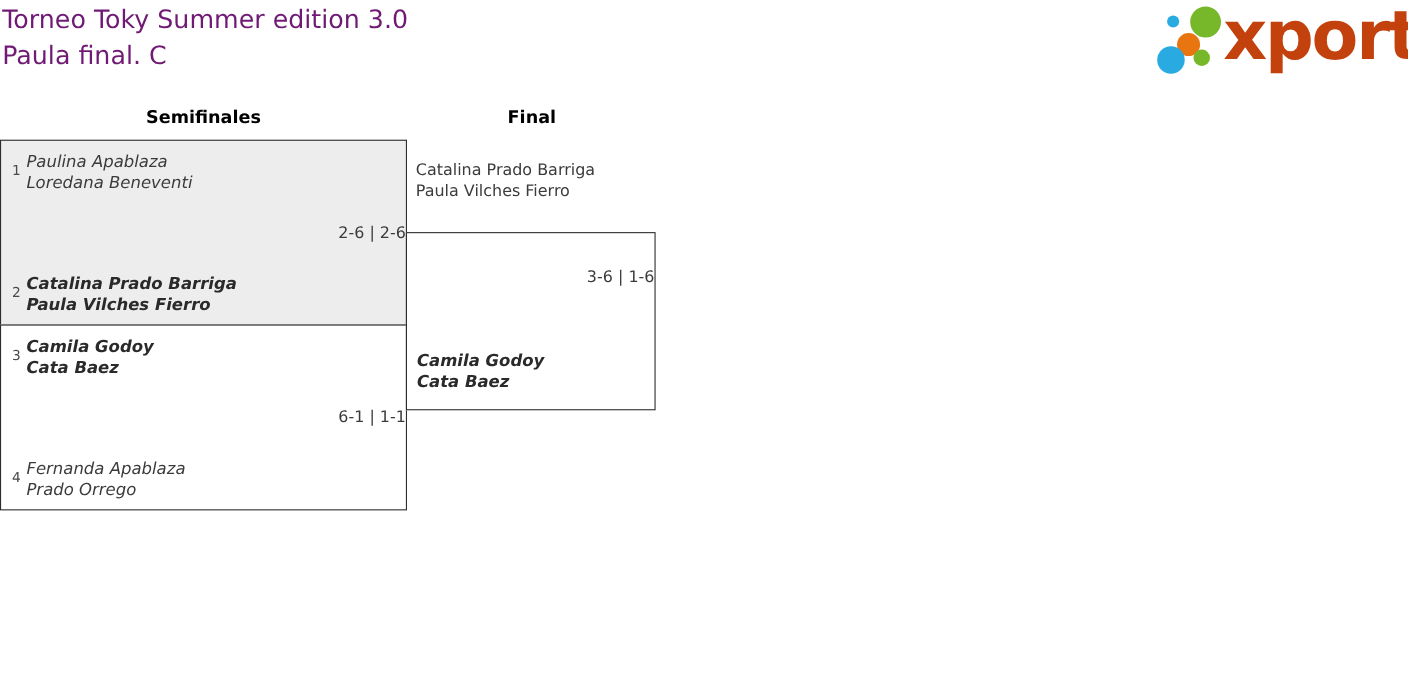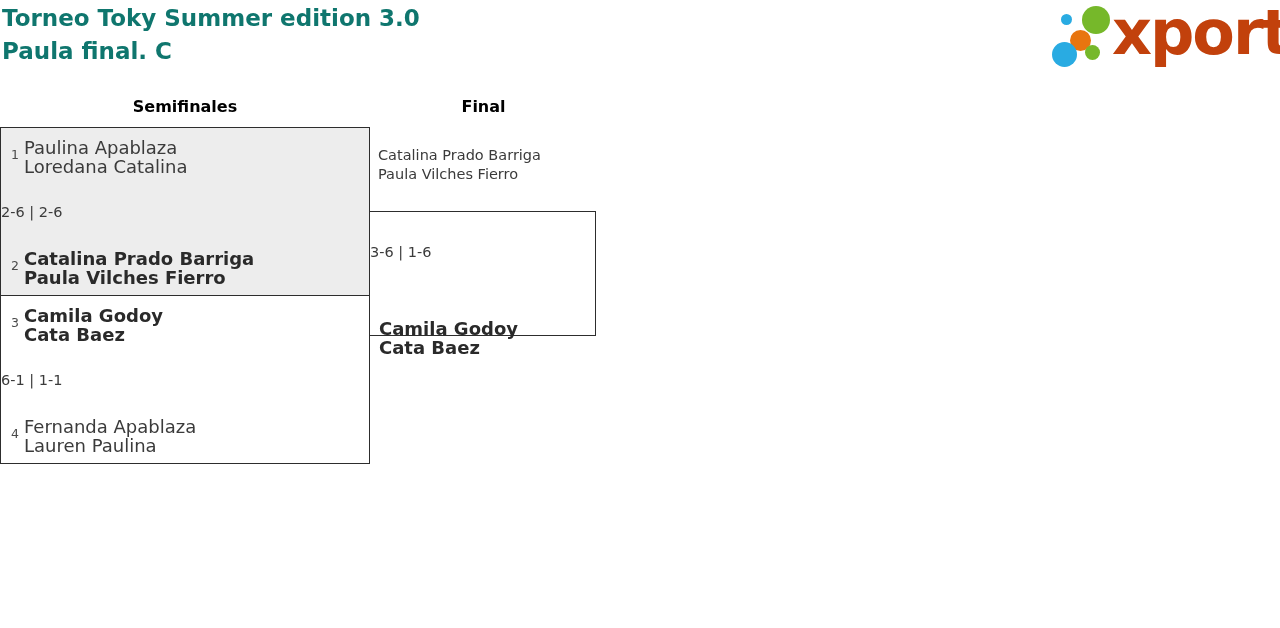--- a/index.html
+++ b/index.html
@@ -17,22 +17,22 @@
   }
 
   
   .title-block {
     position: absolute;
     left: 2px;
     top: 2px;
   }
   .title-line {
     font-size: 23px;
-    font-weight: 700;
-    color: #0f766e;
+    font-weight: 400;
+    color: #701a75;
     line-height: 33px;
     white-space: nowrap;
   }
 
   
   .logo {
     position: absolute;
     left: 1050px;
     top: 2px;
     width: 228px;
@@ -67,44 +67,45 @@
   .round-header.semis { left: 0; width: 370px; }
   .round-header.final { left: 370px; width: 227px; }
 
   .match-box {
     position: absolute;
     box-sizing: border-box;
     border: 1px solid #2d2d2d;
   }
   .sf1 { left: 0px;   top: 127px; width: 370px; height: 169px; background: #ededed; }
   .sf2 { left: 0px;   top: 295px; width: 370px; height: 169px; background: #ffffff; }
-  .fin { left: 369px; top: 211px; width: 227px; height: 125px; background: #ffffff; }
+  .fin { left: 369px; top: 211px; width: 227px; height: 162px; background: #ffffff; }
 
   .seed {
     position: absolute;
     left: 7px;
     width: 14px;
     font-size: 12.5px;
     color: #4a4a4a;
     text-align: center;
   }
   .team {
     position: absolute;
     left: 23px;
-    font-size: 18px;
+    font-size: 15px;
     line-height: 19px;
     color: #3b3b3b;
     white-space: nowrap;
+    font-style: italic;
   }
   .team.winner { font-weight: 700; color: #2a2a2a; }
   .score {
     position: absolute;
     left: 0;
     width: 100%;
-    text-align: left;
+    text-align: right;
     font-size: 14.5px;
     line-height: 19px;
     color: #3b3b3b;
   }
 
   
   .slot-team-top   { top: 10px; }
   .slot-seed-top   { top: 19px; }
   .slot-score-mid  { top: 75px; }
   .slot-team-bot   { top: 121px; }
@@ -142,41 +143,41 @@
     <span class="logo-wordmark">xporty</span>
   </div>
 
   <div class="round-header final">Final</div>
   <div class="round-header semis">Semifinales</div>
 
   <div class="match-box sf1">
     <div class="seed slot-seed-top">1</div>
     <div class="team slot-team-top">
       <div>Paulina Apablaza</div>
-      <div>Loredana Catalina</div>
+      <div>Loredana Beneventi</div>
     </div>
     <div class="score slot-score-mid">2-6 | 2-6</div>
     <div class="seed slot-seed-bot">2</div>
     <div class="team slot-team-bot winner">
       <div>Catalina Prado Barriga</div>
       <div>Paula Vilches Fierro</div>
     </div>
   </div>
 
   <div class="match-box sf2">
     <div class="seed slot-seed-top">3</div>
     <div class="team slot-team-top winner">
       <div>Camila Godoy</div>
       <div>Cata Baez</div>
     </div>
     <div class="score slot-score-mid">6-1 | 1-1</div>
     <div class="seed slot-seed-bot">4</div>
     <div class="team slot-team-bot">
       <div>Fernanda Apablaza</div>
-      <div>Lauren Paulina</div>
+      <div>Prado Orrego</div>
     </div>
   </div>
 
   <div class="final-team-top">
     <div>Catalina Prado Barriga</div>
     <div>Paula Vilches Fierro</div>
   </div>
 
   <div class="match-box fin">
     <div class="score">3-6 | 1-6</div>

